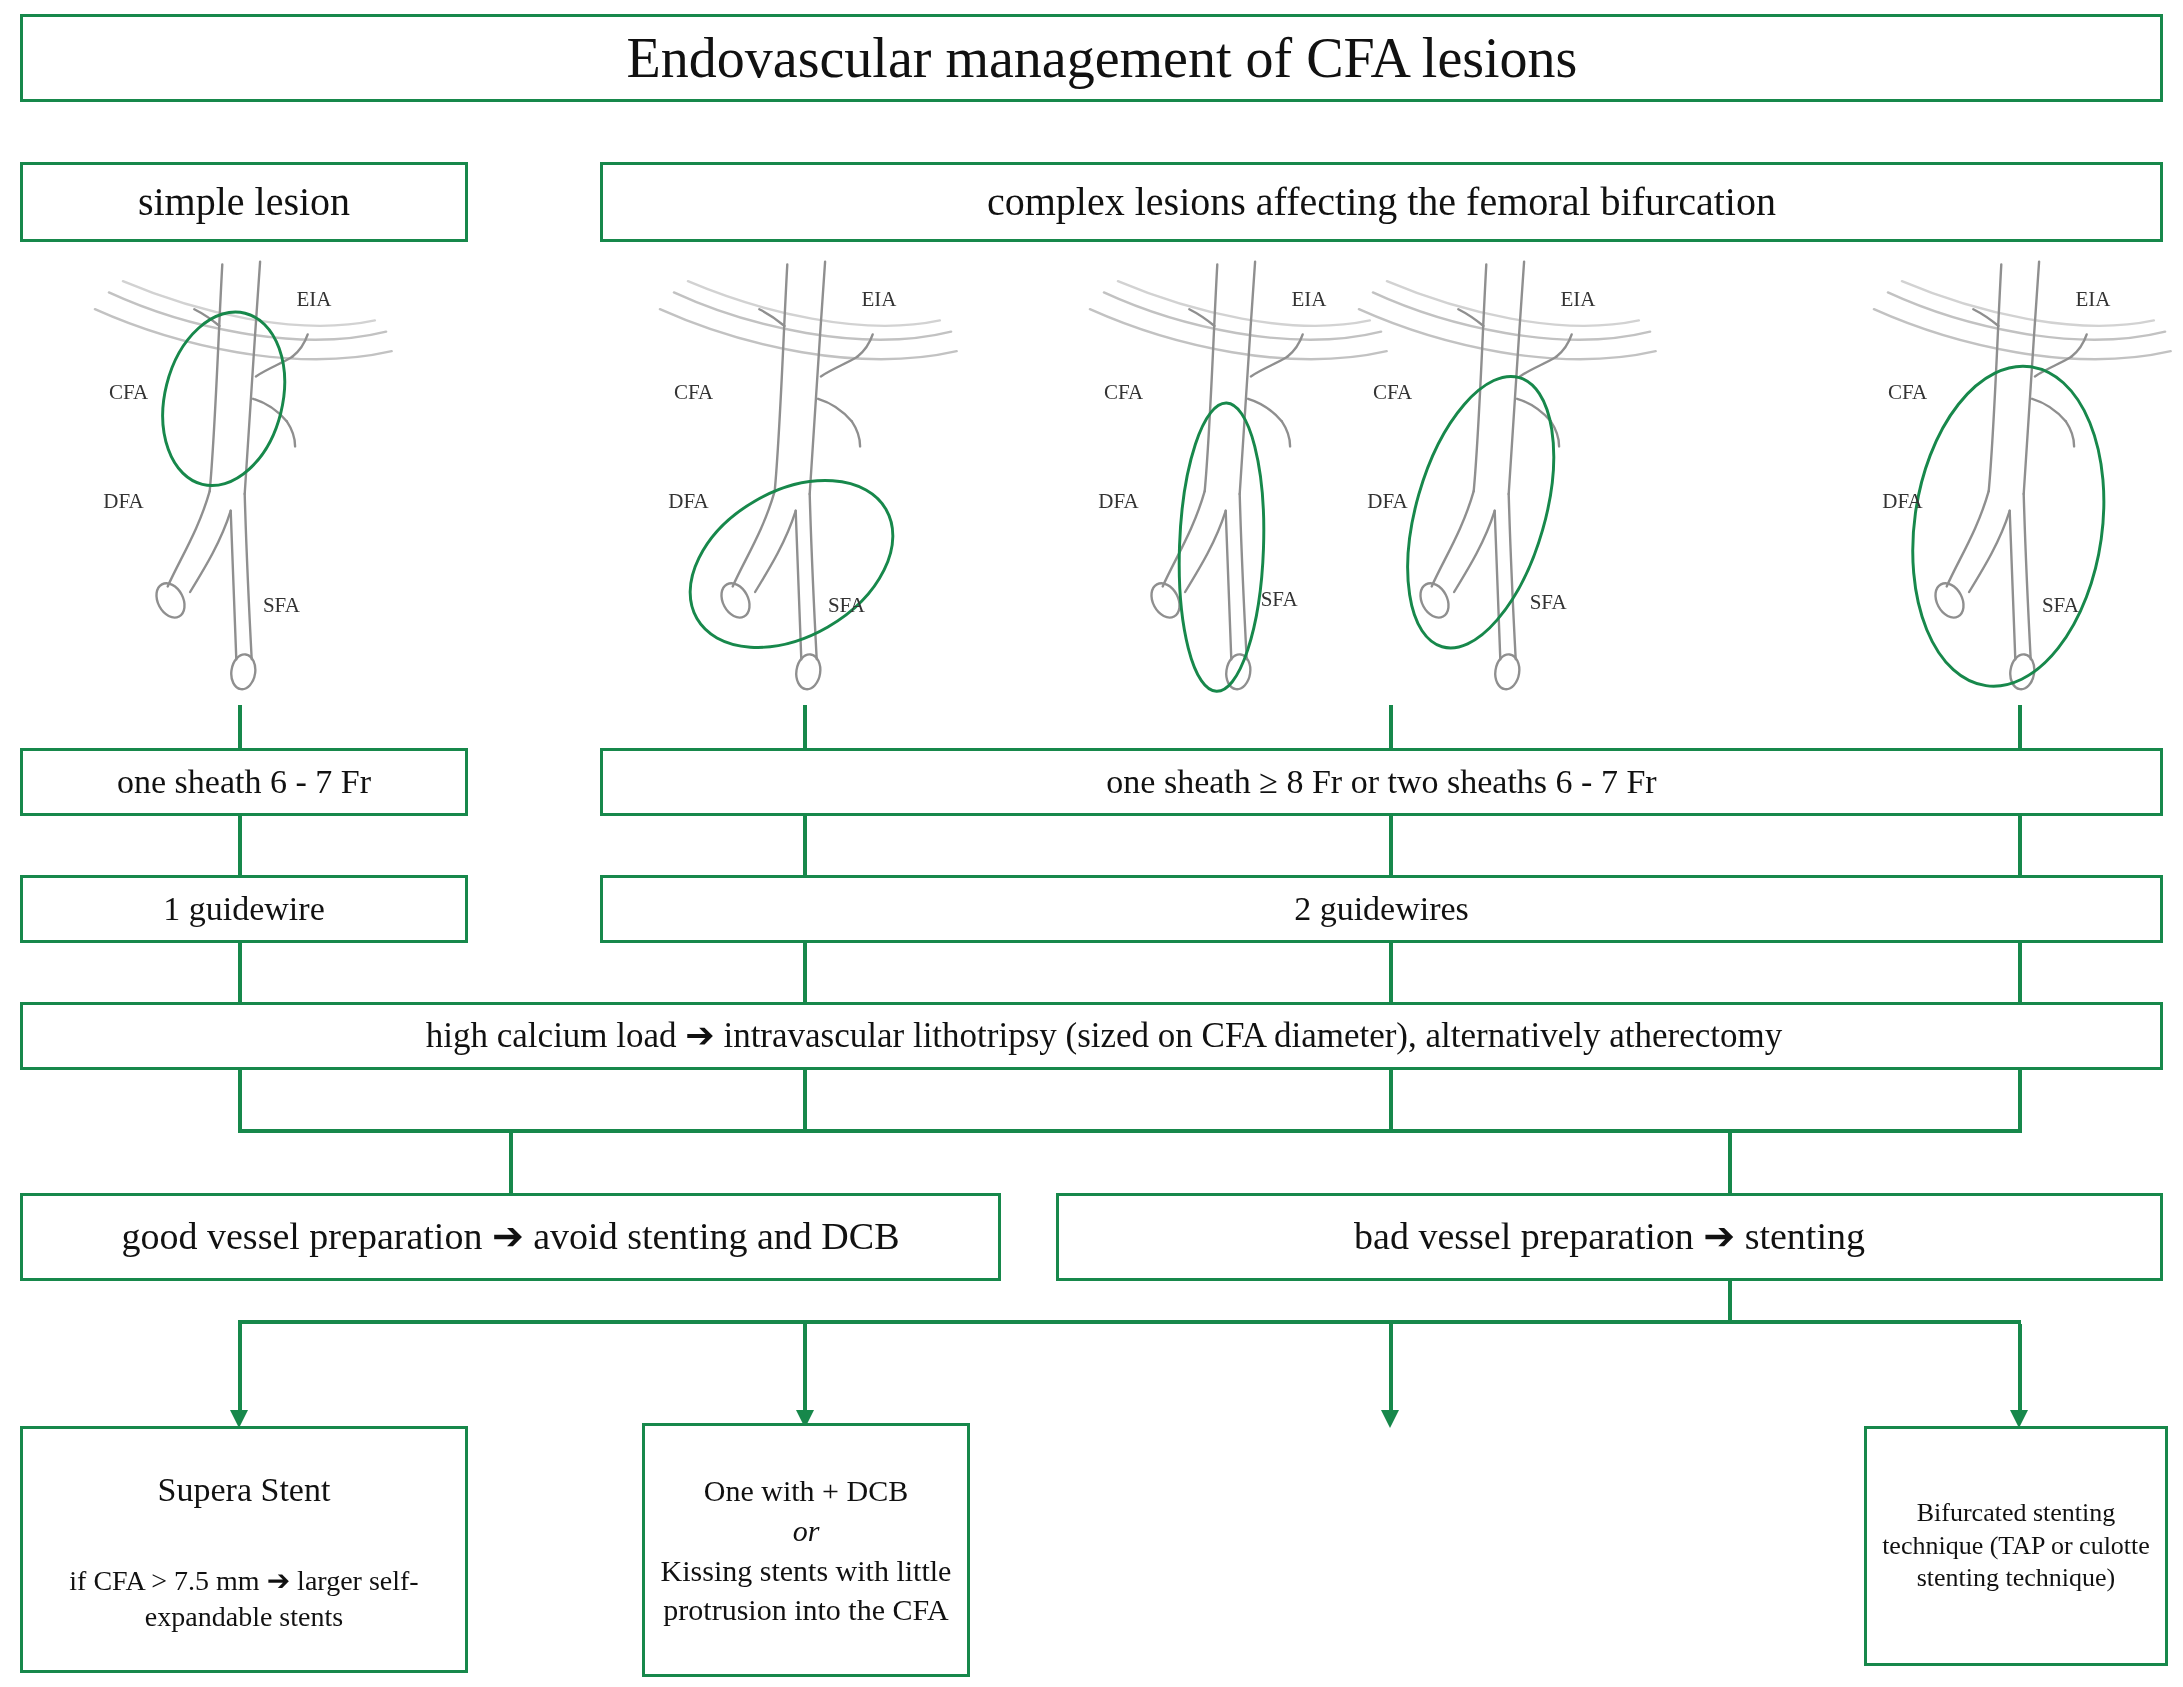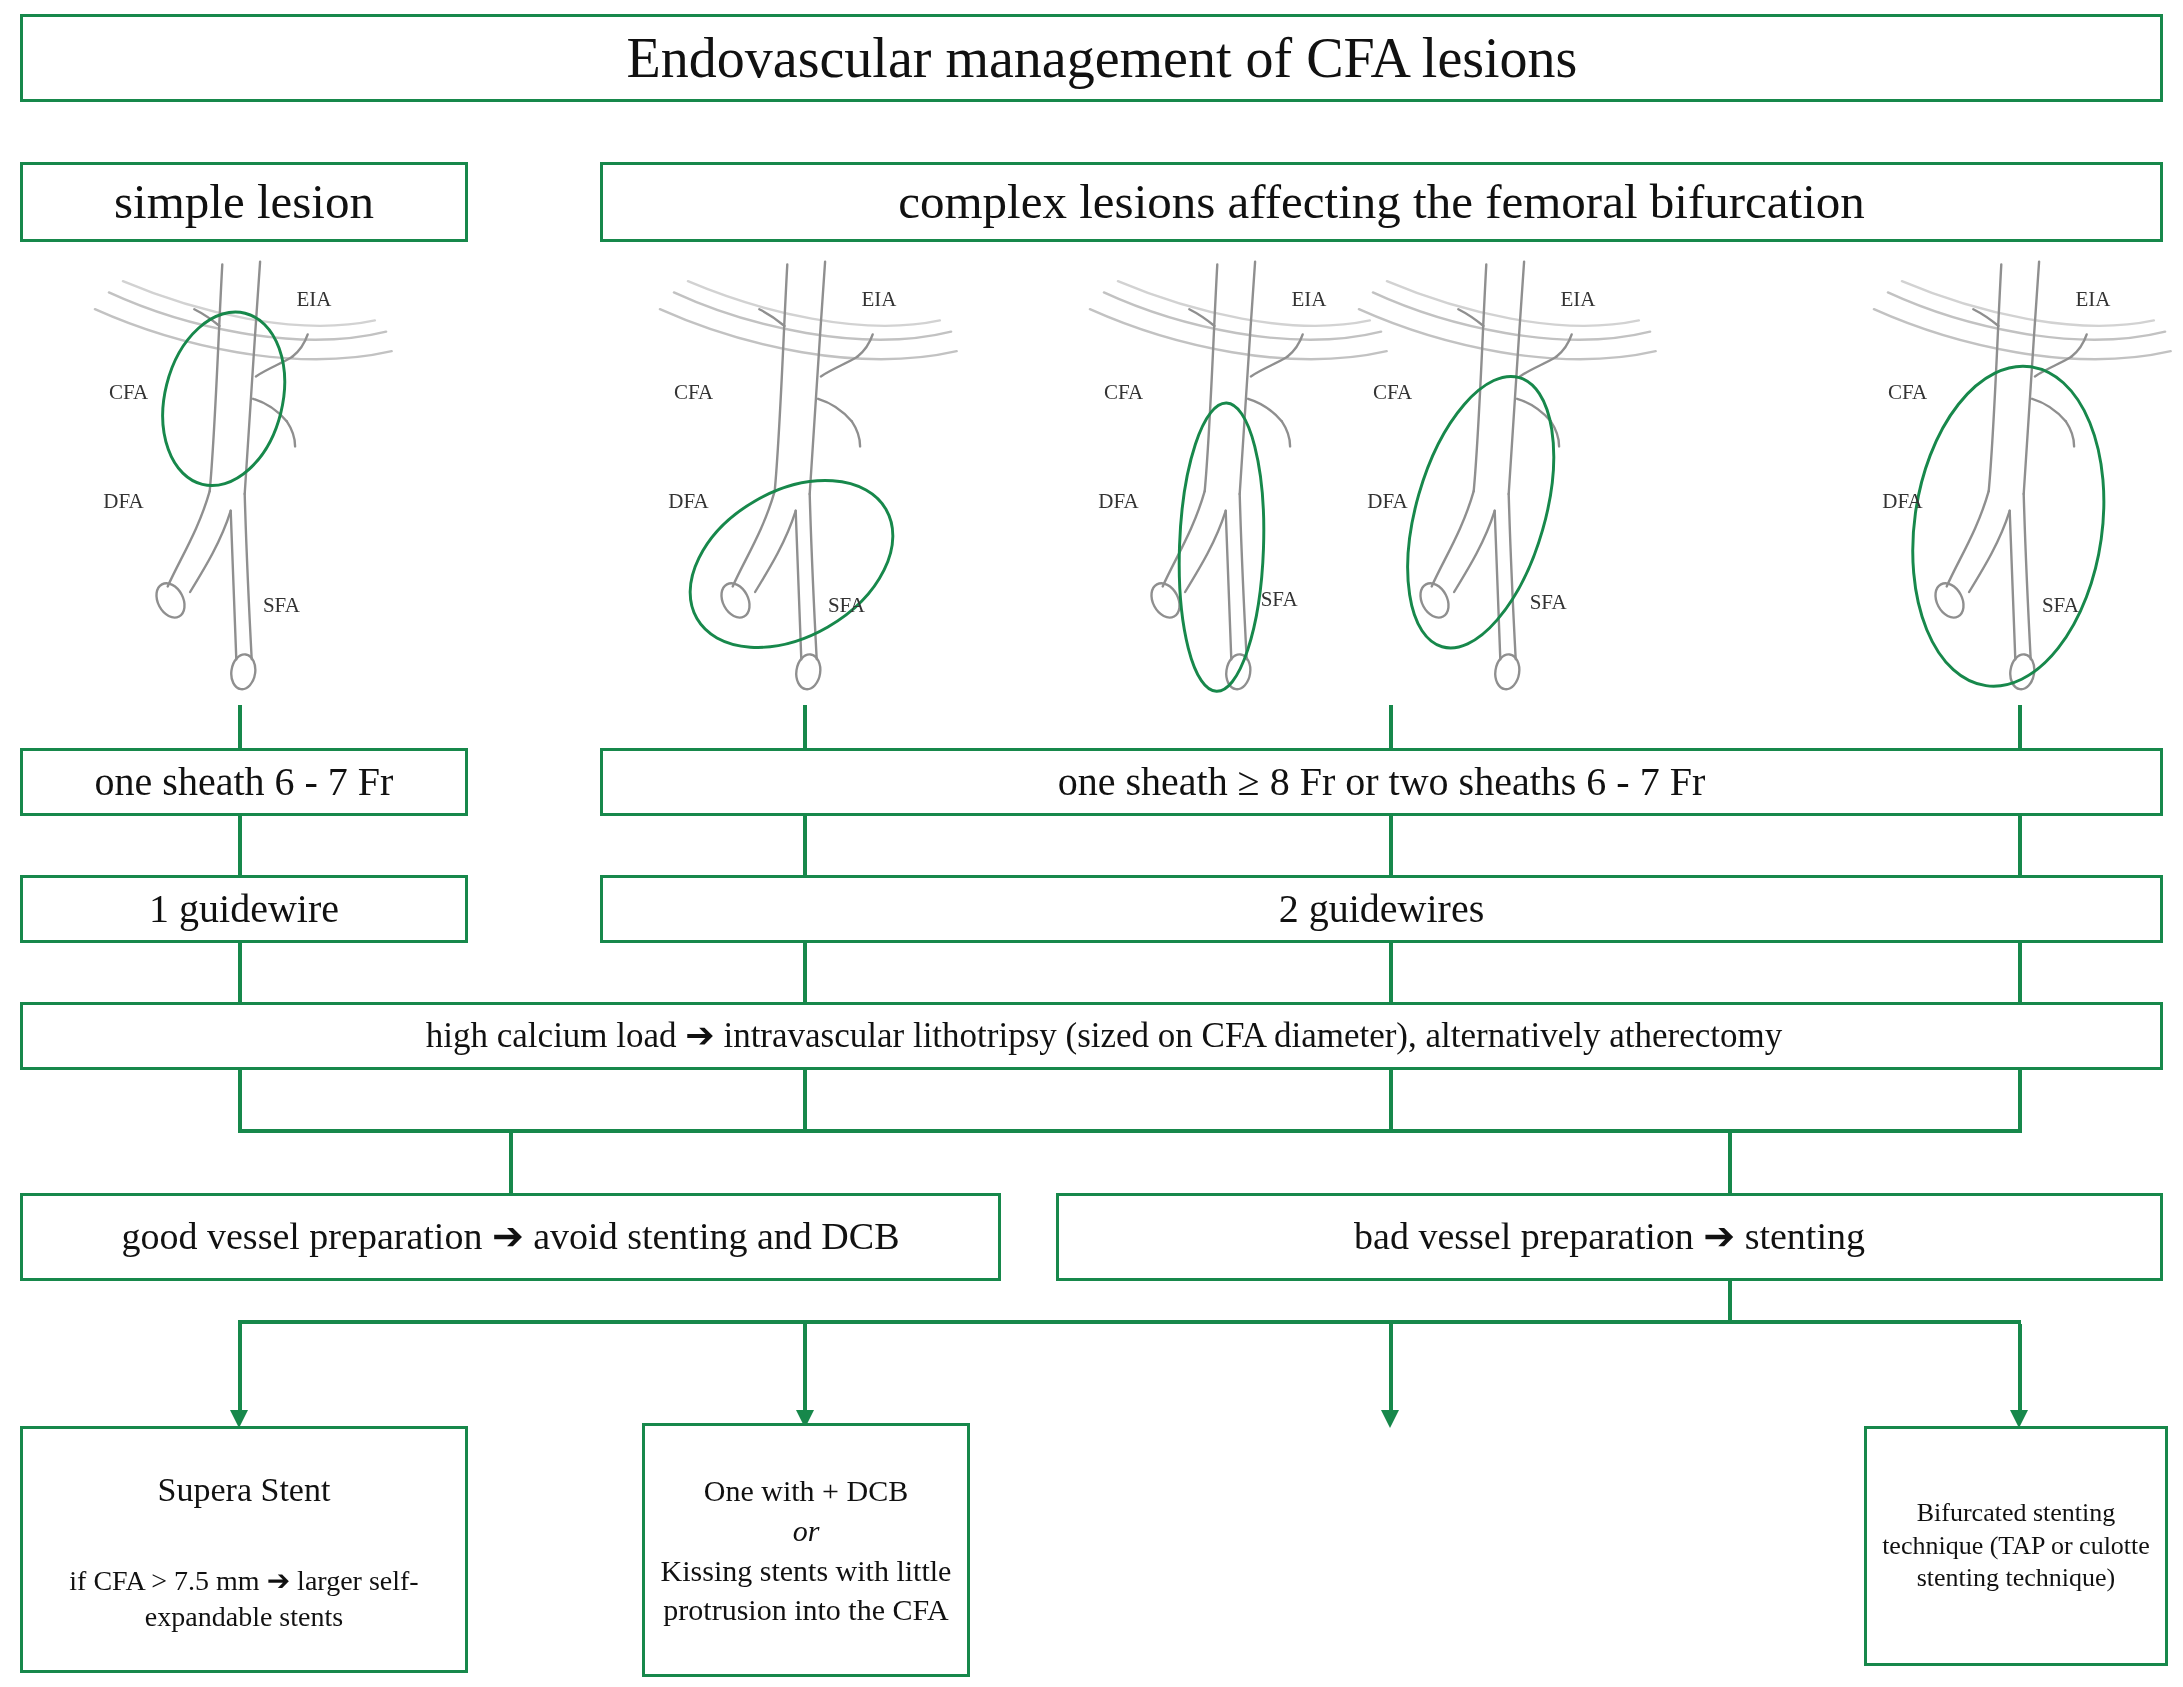--- a/index.html
+++ b/index.html
@@ -17,22 +17,22 @@
   .hline { position:absolute; height:3.6px; background:var(--green); }
   .arrowhead {
     position:absolute; width:0; height:0;
     border-left:9.7px solid transparent; border-right:9.7px solid transparent;
     border-top:18px solid var(--green);
   }
   .figure { position:absolute; width:315px; height:448px; overflow:visible; }
   .lesion { fill:none; stroke:var(--green); stroke-width:2.1; }
   .anat-label { font-family:"Liberation Serif","DejaVu Serif",serif; font-size:15px; fill:#333333; }
   .f-title { font-size:56px;padding-left:32px; }
-  .f-row2 { font-size:49px;text-align:center; }
-  .f-mid  { font-size:40px; }
+  .f-row2 { font-size:40px;text-align:center; }
+  .f-mid  { font-size:34px; }
   .f-calc { font-size:35px;padding-left:36px; }
   .f-prep { font-size:38px; }
   .f-out  { font-size:26px; }
   .supera-inner { display:flex; flex-direction:column; align-items:center; justify-content:flex-start; padding-top:38px; gap:51px; width:100%; height:100%; box-sizing:border-box; }
   .supera-title { font-size:34px; }
   .supera-note { font-size:28px; max-width:363px; line-height:1.3; }
   .onestent-inner { display:flex; flex-direction:column; align-items:center; justify-content:center; gap:1.2px; font-size:30px; line-height:1.3; }
   .italic { font-style:italic; }
 </style>
 </head>

